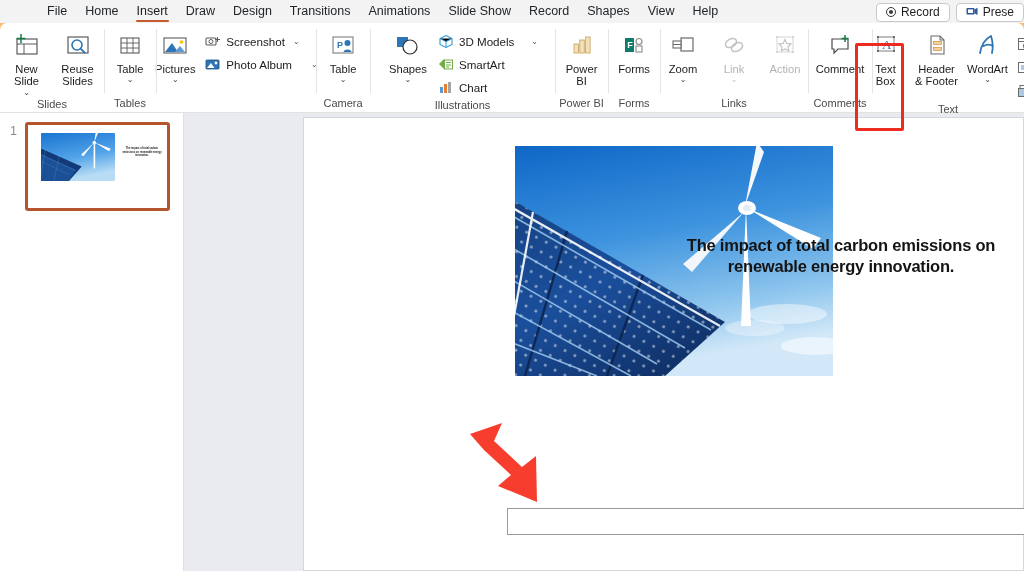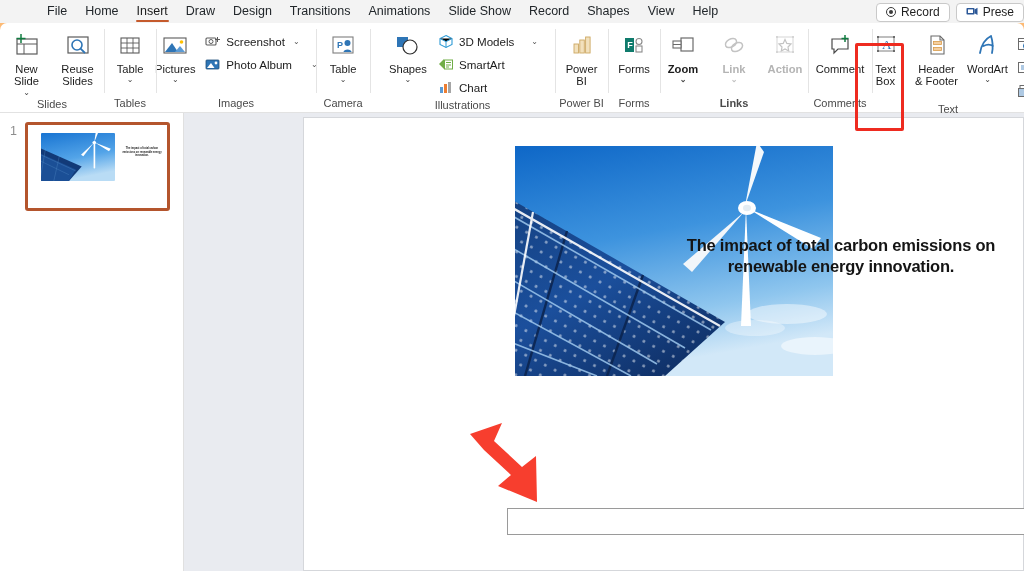--- a/index.html
+++ b/index.html
@@ -283,21 +283,20 @@
                   <rect x="1" y="3" width="13" height="9" rx="0.8" fill="#2e75b6" stroke="#1f4e79" stroke-width="0.8"></rect>
                   <path d="M2 11 L6 6 L9.5 11 Z" fill="#fff"></path>
                   <circle cx="11" cy="6" r="1.4" fill="#fff"></circle>
                 </svg>
               </span>
               <span>Photo Album</span>
               <span class="scaret" style="margin-left:14px;">⌄</span>
             </div>
           </div>
         </div>
-        <div class="rgroup-label">Images</div>
       </div>
 
       <div class="rgroup" style="width:54px;">
         <div class="rgroup-body">
           <div class="bigbtn">
             <span class="ico">
               <svg width="30" height="26" viewBox="0 0 30 26">
                 <rect x="5" y="4" width="20" height="16" fill="#fff" stroke="#7f7f7f" stroke-width="1.1"></rect>
                 <text x="9" y="15" font-family="Liberation Sans" font-size="9" fill="#2e75b6" font-weight="bold">P</text>
                 <circle cx="19.5" cy="10" r="3" fill="#2e75b6"></circle>
@@ -388,21 +387,21 @@
                 <circle cx="19" cy="8.5" r="3" fill="none" stroke="#8a8a8a" stroke-width="1.1"></circle>
                 <rect x="16" y="13" width="6" height="6" fill="none" stroke="#8a8a8a" stroke-width="1.1"></rect>
               </svg>
             </span>
             <span class="lbl">Forms</span>
           </div>
         </div>
         <div class="rgroup-label">Forms</div>
       </div>
 
-      <div class="rgroup" style="width:148px;font-weight:bold;">
+      <div class="rgroup" style="width:148px;">
         <div class="rgroup-body">
           <div class="bigbtn">
             <span class="ico">
               <svg width="30" height="26" viewBox="0 0 30 26">
                 <rect x="13" y="5" width="12" height="13" fill="#fff" stroke="#6b6b6b" stroke-width="1.2"></rect>
                 <rect x="5" y="8" width="8" height="7" fill="#fff" stroke="#6b6b6b" stroke-width="1.1"></rect>
                 <line x1="5" y1="11.5" x2="13" y2="11.5" stroke="#6b6b6b" stroke-width="1"></line>
               </svg>
             </span>
             <span class="lbl">Zoom</span>

